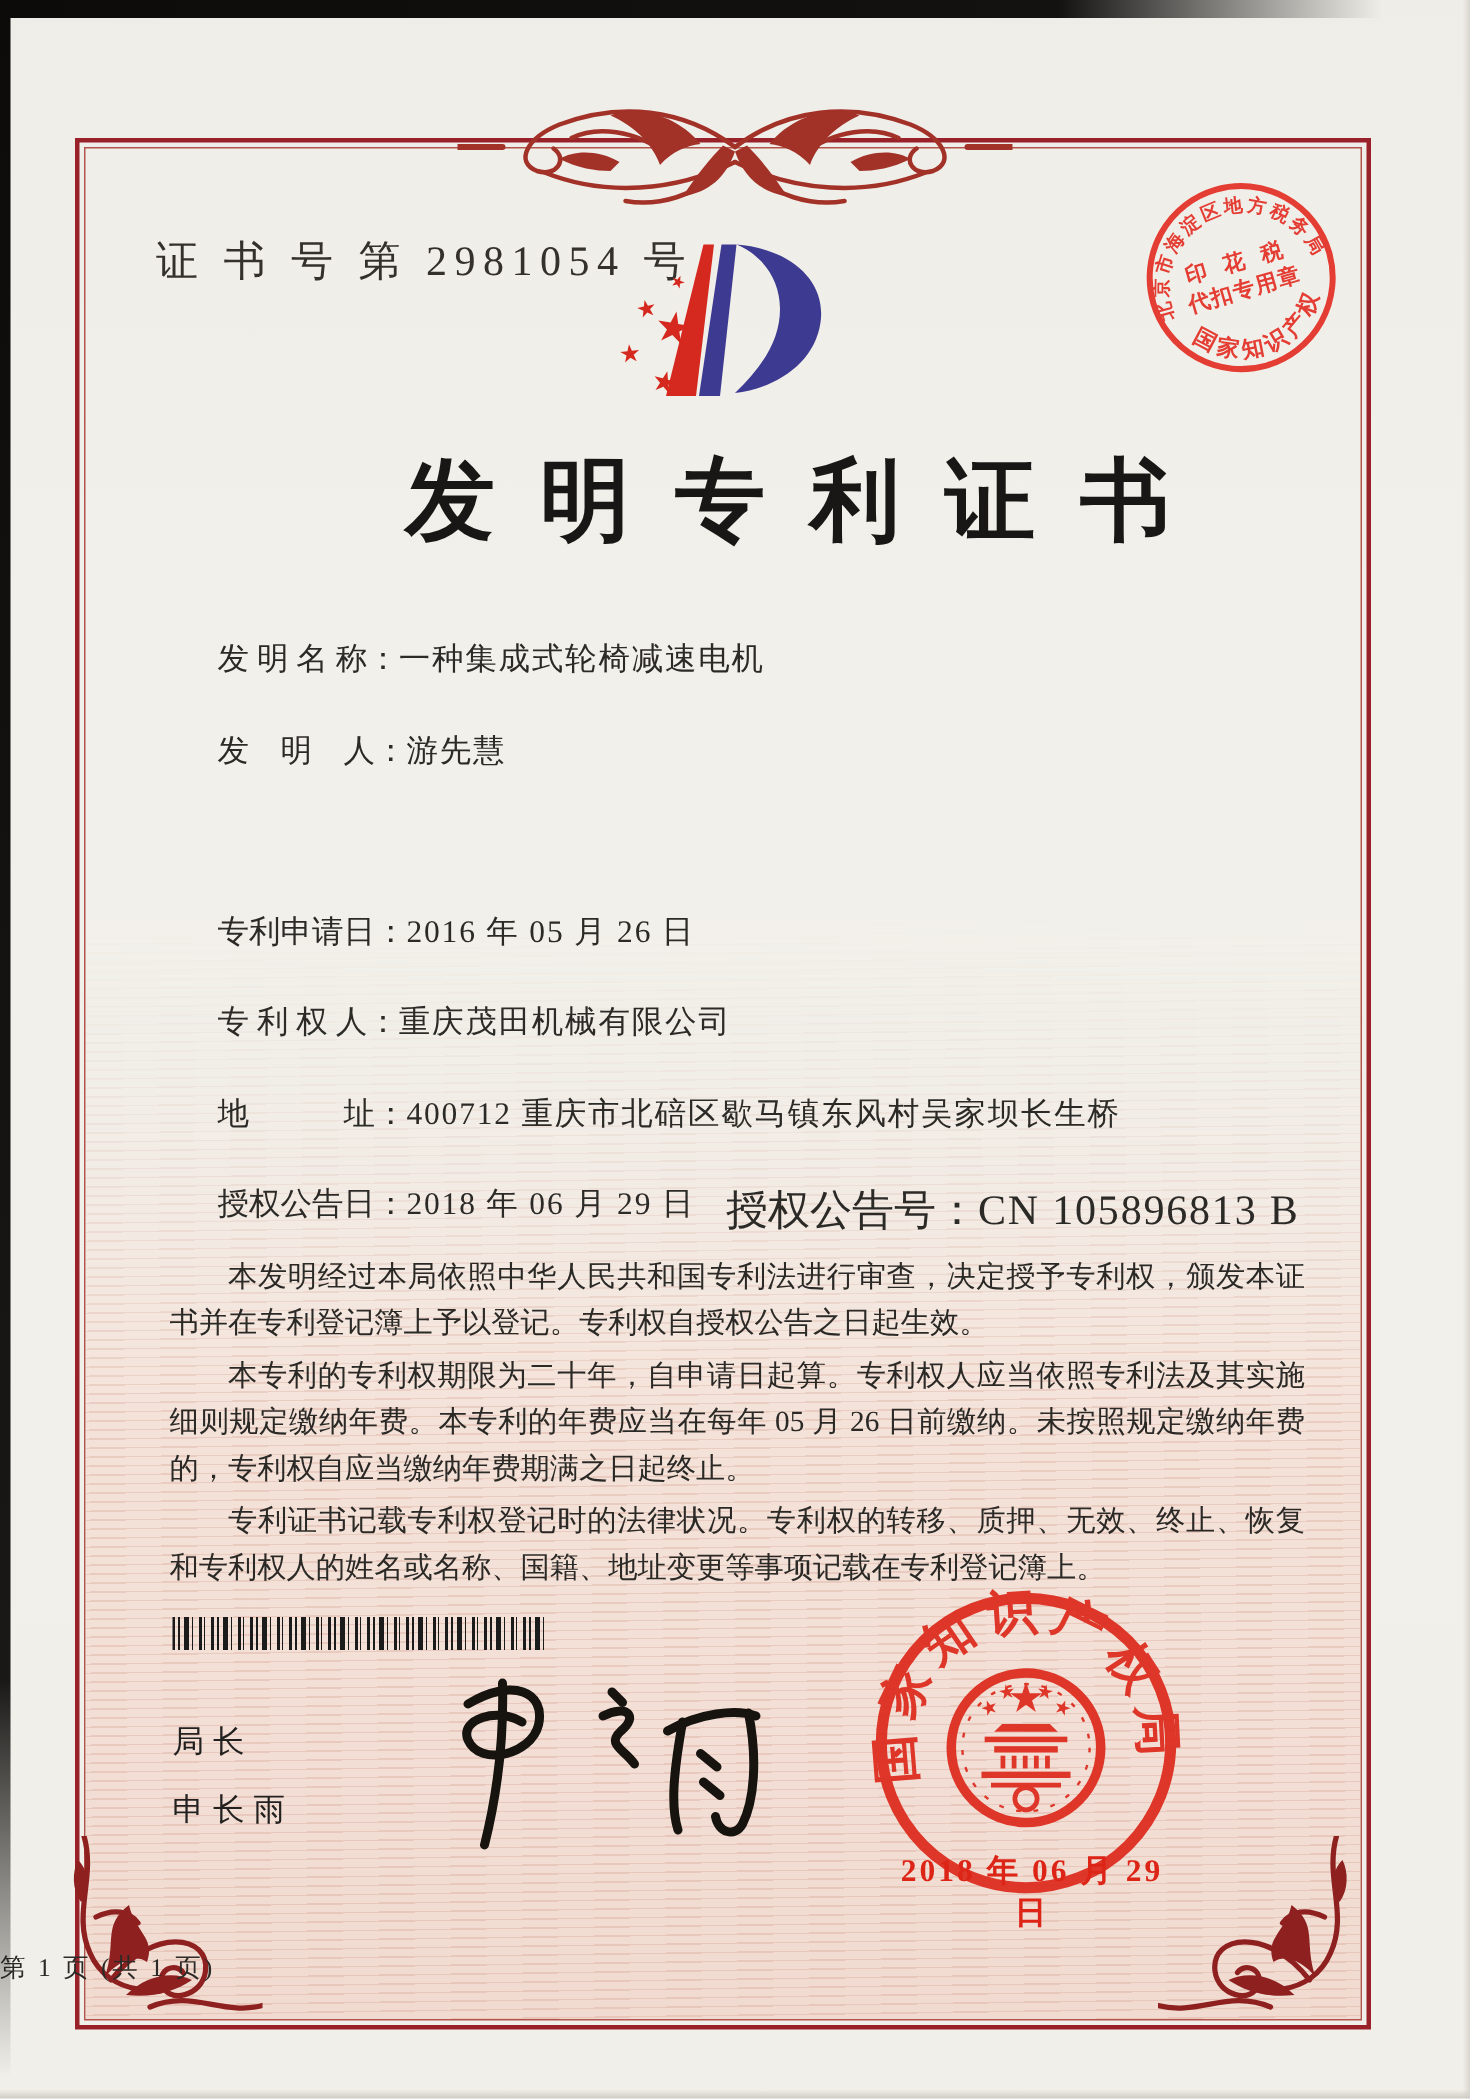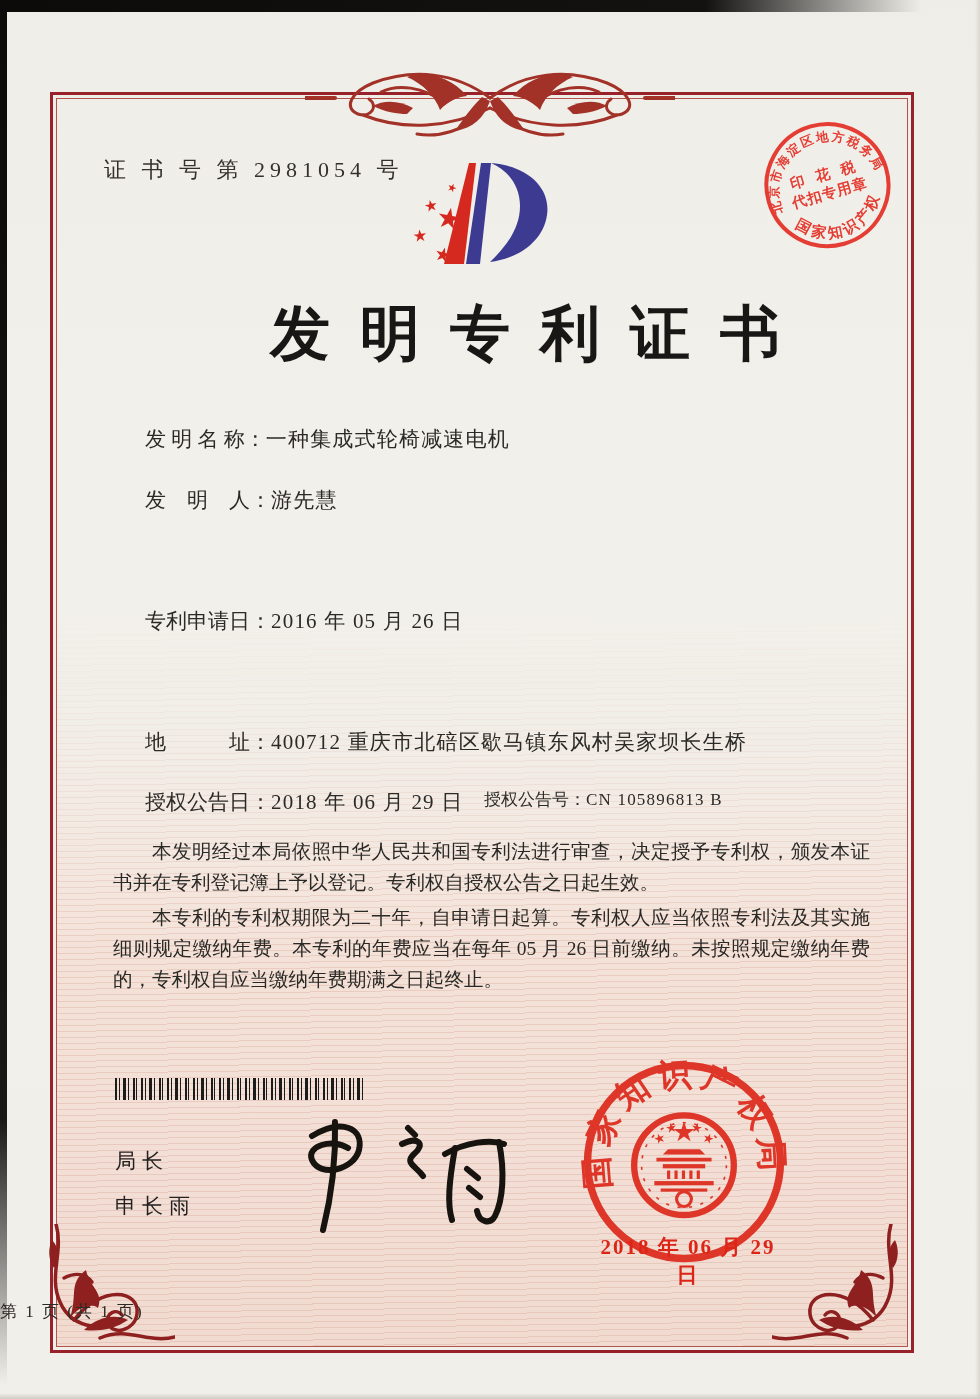--- a/index.html
+++ b/index.html
@@ -16,26 +16,26 @@
   
   .frame{position:absolute;left:50px;top:92px;width:858px;height:1255px;border:3px solid #99222a;z-index:1;}
   .frame-inner{position:absolute;inset:3px;border:1px solid #b2544c;}
   .guilloche{position:absolute;left:4px;right:4px;bottom:4px;height:735px;
     background:
       repeating-linear-gradient(179.2deg, rgba(196,116,96,0.20) 0 1px, rgba(255,255,255,0) 1px 6px),
       linear-gradient(180deg, rgba(245,230,222,0) 0%, #f4e3da 40%, #f1dbd1 100%);
     -webkit-mask-image:linear-gradient(180deg,transparent 0%,black 45%,black 100%);
     mask-image:linear-gradient(180deg,transparent 0%,black 45%,black 100%);}
   
-  .cert-no{position:absolute;left:104px;top:155px;font-size:22px;letter-spacing:5px;color:#34312d;z-index:2;}
+  .cert-no{position:absolute;left:104px;top:155px;font-size:28px;letter-spacing:5px;color:#34312d;z-index:2;}
   .title{position:absolute;left:0;top:294px;width:100%;text-align:center;font-size:60px;font-weight:700;
          letter-spacing:30px;text-indent:30px;color:#191715;z-index:2;padding-left:35px;}
   .field-row{position:absolute;left:113px;font-size:21px;color:#2c2a27;z-index:2;white-space:nowrap;margin-left:32px;}
   .fvalue{letter-spacing:1.2px;}
-  .grant-no{position:absolute;left:484px;top:788px;font-size:17px;color:#2c2a27;z-index:2;white-space:nowrap;font-family:Liberation Serif, serif;}
+  .grant-no{position:absolute;left:484px;top:788px;font-size:28px;color:#2c2a27;z-index:2;white-space:nowrap;font-family:Liberation Serif, serif;}
   .body-text{position:absolute;left:113px;top:836px;width:757px;z-index:2;color:#2b2926;
              font-size:19.5px;line-height:31px;text-align:justify;font-family:Liberation Serif, serif;}
   .body-text p{margin:0 0 4px 0;text-indent:2em;}
   .barcode{position:absolute;left:115px;top:1078px;width:248px;height:22px;z-index:2;
     background:repeating-linear-gradient(90deg,
       #1b1b1b 0 2px, transparent 2px 4px,
       #1b1b1b 4px 5px, transparent 5px 8px,
       #1b1b1b 8px 11px, transparent 11px 13px,
       #1b1b1b 13px 14px, transparent 14px 18px,
       #1b1b1b 18px 20px, transparent 20px 21px,
@@ -139,33 +139,37 @@
 
   <div class="field-row" style="top:425px">
     <span class="flabel">发 明 名 称：</span><span class="fvalue">一种集成式轮椅减速电机</span>
   </div>
   <div class="field-row" style="top:486px">
     <span class="flabel">发　明　人：</span><span class="fvalue">游先慧</span>
   </div>
   <div class="field-row" style="top:607px">
     <span class="flabel">专利申请日：</span><span class="fvalue">2016 年 05 月 26 日</span>
   </div>
+  <div class="field-row" style="top:667px">
+    <span class="flabel">专 利 权 人：</span><span class="fvalue">重庆茂田机械有限公司</span>
+  </div>
   <div class="field-row" style="top:728px">
     <span class="flabel">地　　　址：</span><span class="fvalue">400712  重庆市北碚区歇马镇东风村吴家坝长生桥</span>
   </div>
   <div class="field-row" style="top:788px">
     <span class="flabel">授权公告日：</span><span class="fvalue">2018 年 06 月 29 日</span>
   </div>
   <div class="grant-no">
     <span class="flabel">授权公告号：</span><span class="fvalue">CN 105896813 B</span>
   </div>
 
   <div class="body-text">
     <p>本发明经过本局依照中华人民共和国专利法进行审查，决定授予专利权，颁发本证书并在专利登记簿上予以登记。专利权自授权公告之日起生效。</p>
     <p>本专利的专利权期限为二十年，自申请日起算。专利权人应当依照专利法及其实施细则规定缴纳年费。本专利的年费应当在每年 05 月 26 日前缴纳。未按照规定缴纳年费的，专利权自应当缴纳年费期满之日起终止。</p>
+    <p>专利证书记载专利权登记时的法律状况。专利权的转移、质押、无效、终止、恢复和专利权人的姓名或名称、国籍、地址变更等事项记载在专利登记簿上。</p>
   </div>
 
   <div class="barcode"></div>
 
   <div class="signer" style="top:1147px">局长</div>
   <div class="signer" style="top:1192px">申长雨</div>
 
   <svg class="sig-svg" width="260" height="125" viewBox="0 0 260 125">
     <g stroke="#17130f" fill="none" stroke-width="6" stroke-linecap="round" stroke-linejoin="round">
       <path d="M62,24 C92,6 114,16 109,38 C104,58 70,66 62,48 C56,34 82,26 98,36"></path>

